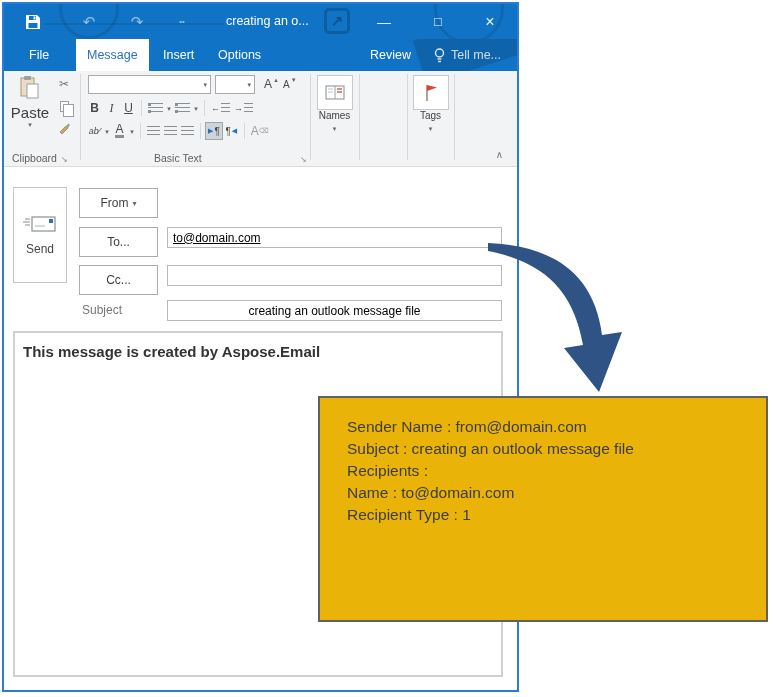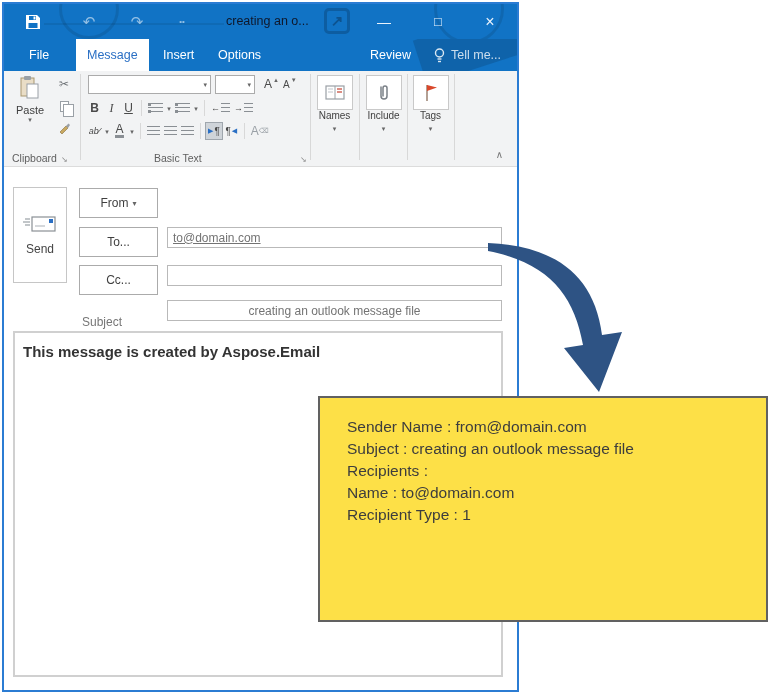--- a/index.html
+++ b/index.html
@@ -15,21 +15,21 @@
   .titlebar { position:absolute; left:0; top:0; width:100%; height:35px;
               background:#1173c5; overflow:hidden; }
   .tb-decor-circle { position:absolute; border-radius:50%; border:3px solid rgba(0,0,0,0.10); }
   .tb-line { position:absolute; height:2px; background:rgba(0,0,0,0.08); }
   .qat { position:absolute; left:0; top:0; height:35px; }
   .qat-btn { position:absolute; top:0; height:35px; width:30px; display:flex;
              align-items:center; justify-content:center; color:rgba(255,255,255,0.55);
              font-size:15px; }
   .qat-save { color:#fff; }
   .win-title { position:absolute; left:222px; top:0; height:35px; line-height:35px;
-               color:#0f172a; font-size:12.5px; white-space:nowrap; }
+               color:#ffffff; font-size:12.5px; white-space:nowrap; }
   .popout-decor { position:absolute; left:320px; top:4px; width:26px; height:26px;
                   border:3px solid rgba(8,44,78,0.30); border-radius:5px;
                   color:rgba(8,44,78,0.45); font-size:15px; font-weight:bold;
                   display:flex; align-items:center; justify-content:center; }
   .win-ctrl { position:absolute; top:0; height:35px; width:34px; display:flex;
               align-items:center; justify-content:center; color:#e9f2fc; font-size:14px; }
   .ctrl-min { right:116px; }
   .ctrl-max { right:62px; font-size:13px; }
   .ctrl-close { right:10px; font-size:16px; }
 
@@ -44,21 +44,21 @@
   .tab-tellme { display:flex; align-items:center; gap:5px; color:rgba(255,255,255,0.78); }
 
   
   .ribbon { position:absolute; left:0; top:67px; width:100%; height:96px;
             background:#f2f3f4; border-bottom:1px solid #dcdcdc; color:#444; }
   .rsep { position:absolute; top:3px; height:86px; width:1px; background:#d8d8d8; }
   .grp-label { position:absolute; bottom:2px; font-size:10.5px; color:#5f5f5f; white-space:nowrap; }
   .launcher { font-size:8px; color:#8a8a8a; margin-left:4px; }
   .paste-btn { position:absolute; left:6px; top:4px; width:40px; height:72px;
                display:flex; flex-direction:column; align-items:center; }
-  .paste-btn .lbl { font-size:11px; color:#3f3f3f; margin-top:3px; }
+  .paste-btn .lbl { font-size:15px; color:#3f3f3f; margin-top:3px; }
   .caret { font-size:7px; color:#666; line-height:7px; }
   .clip-col { position:absolute; left:48px; top:4px; width:24px; display:flex;
               flex-direction:column; gap:4px; align-items:center; }
   .small-btn { width:20px; height:18px; display:flex; align-items:center;
                justify-content:center; font-size:12px; color:#6b6f73; }
   .icon-copy { position:relative; width:9px; height:11px; border:1px solid #9aa0a6; background:#fff; }
   .icon-copy::after { content:""; position:absolute; left:2px; top:2px; width:9px;
                       height:11px; border:1px solid #9aa0a6; background:#fff; }
   .combo { position:absolute; height:19px; background:#fff; border:1px solid #ababab;
            display:flex; align-items:center; justify-content:flex-end; padding-right:3px; }
@@ -82,33 +82,33 @@
 
   
   .send-btn { position:absolute; left:9px; top:183px; width:54px; height:96px;
               border:1px solid #c6c6c6; background:#fff; display:flex;
               flex-direction:column; align-items:center; justify-content:center; gap:8px; }
   .send-btn .lbl { font-size:12px; color:#444; }
   .field-btn { position:absolute; left:75px; width:79px; height:30px; background:#fff;
                border:1px solid #ababab; display:flex; align-items:center;
                justify-content:center; font-size:12px; color:#3f3f3f; gap:4px; }
   .field-input { position:absolute; left:163px; width:335px; height:21px; background:#fff;
-                 border:1px solid #b9b9b9; font-size:12px; color:#737373; padding:0 5px;
+                 border:1px solid #b9b9b9; font-size:12px; color:#000000; padding:0 5px;
                  font-family:"Liberation Sans", sans-serif; outline:none; }
   .to-input { text-decoration:underline; }
-  .subject-label { position:absolute; left:78px; top:299px; font-size:12px; color:#767676;margin-top:12px; }
+  .subject-label { position:absolute; left:78px; top:299px; font-size:12px; color:#767676; }
 
   
   .body-box { position:absolute; left:9px; top:327px; width:490px; height:346px;
               border:2px solid #d0d0d0; background:#fff; padding:10px 8px;
               font-size:15px; font-weight:bold; color:#333; }
 
   
   .callout { position:absolute; left:318px; top:396px; width:450px; height:226px;
-             background:#fde047; border:2px solid #616161; z-index:5;
+             background:#eab308; border:2px solid #616161; z-index:5;
              padding:18px 10px 0 27px; }
   .callout-line { font-size:15.5px; line-height:22px; color:#3d3d3d; white-space:nowrap; }
 
   
   .arrow-svg { position:absolute; left:0; top:0; width:773px; height:697px;
                z-index:6; pointer-events:none; }
 </style>
 </head>
 <body>
 
@@ -284,29 +284,20 @@
             <line x1="12" y1="7" x2="17" y2="7" stroke="#c3402f" stroke-width="1.2"></line>
             <line x1="3" y1="4" x2="8" y2="4" stroke="#c9ced3" stroke-width="1.2"></line>
             <line x1="3" y1="7" x2="8" y2="7" stroke="#c9ced3" stroke-width="1.2"></line>
           </svg>
         </div>
         <div class="lbl">Names</div>
         <div class="caret" style="margin-top:4px;">▾</div>
       </div>
       <div class="rsep" style="left:355px;"></div>
 
-      <div class="big-btn" style="left:361px;">
-        <div class="box">
-          <svg width="14" height="20" viewBox="0 0 14 20">
-            <path d="M4 4 v9 a3 3 0 0 0 6 0 V5 a2 2 0 0 0 -4 0 v8" fill="none" stroke="#7a8087" stroke-width="1.5" stroke-linecap="round"></path>
-          </svg>
-        </div>
-        <div class="lbl">Include</div>
-        <div class="caret" style="margin-top:4px;">▾</div>
-      </div>
       <div class="rsep" style="left:403px;"></div>
 
       <div class="big-btn" style="left:408px;">
         <div class="box">
           <svg width="16" height="19" viewBox="0 0 16 19">
             <line x1="4" y1="2" x2="4" y2="18" stroke="#8a6d5a" stroke-width="1.3"></line>
             <polygon points="4,2 14,4.5 4,8" fill="#d9472b"></polygon>
           </svg>
         </div>
         <div class="lbl">Tags</div>

